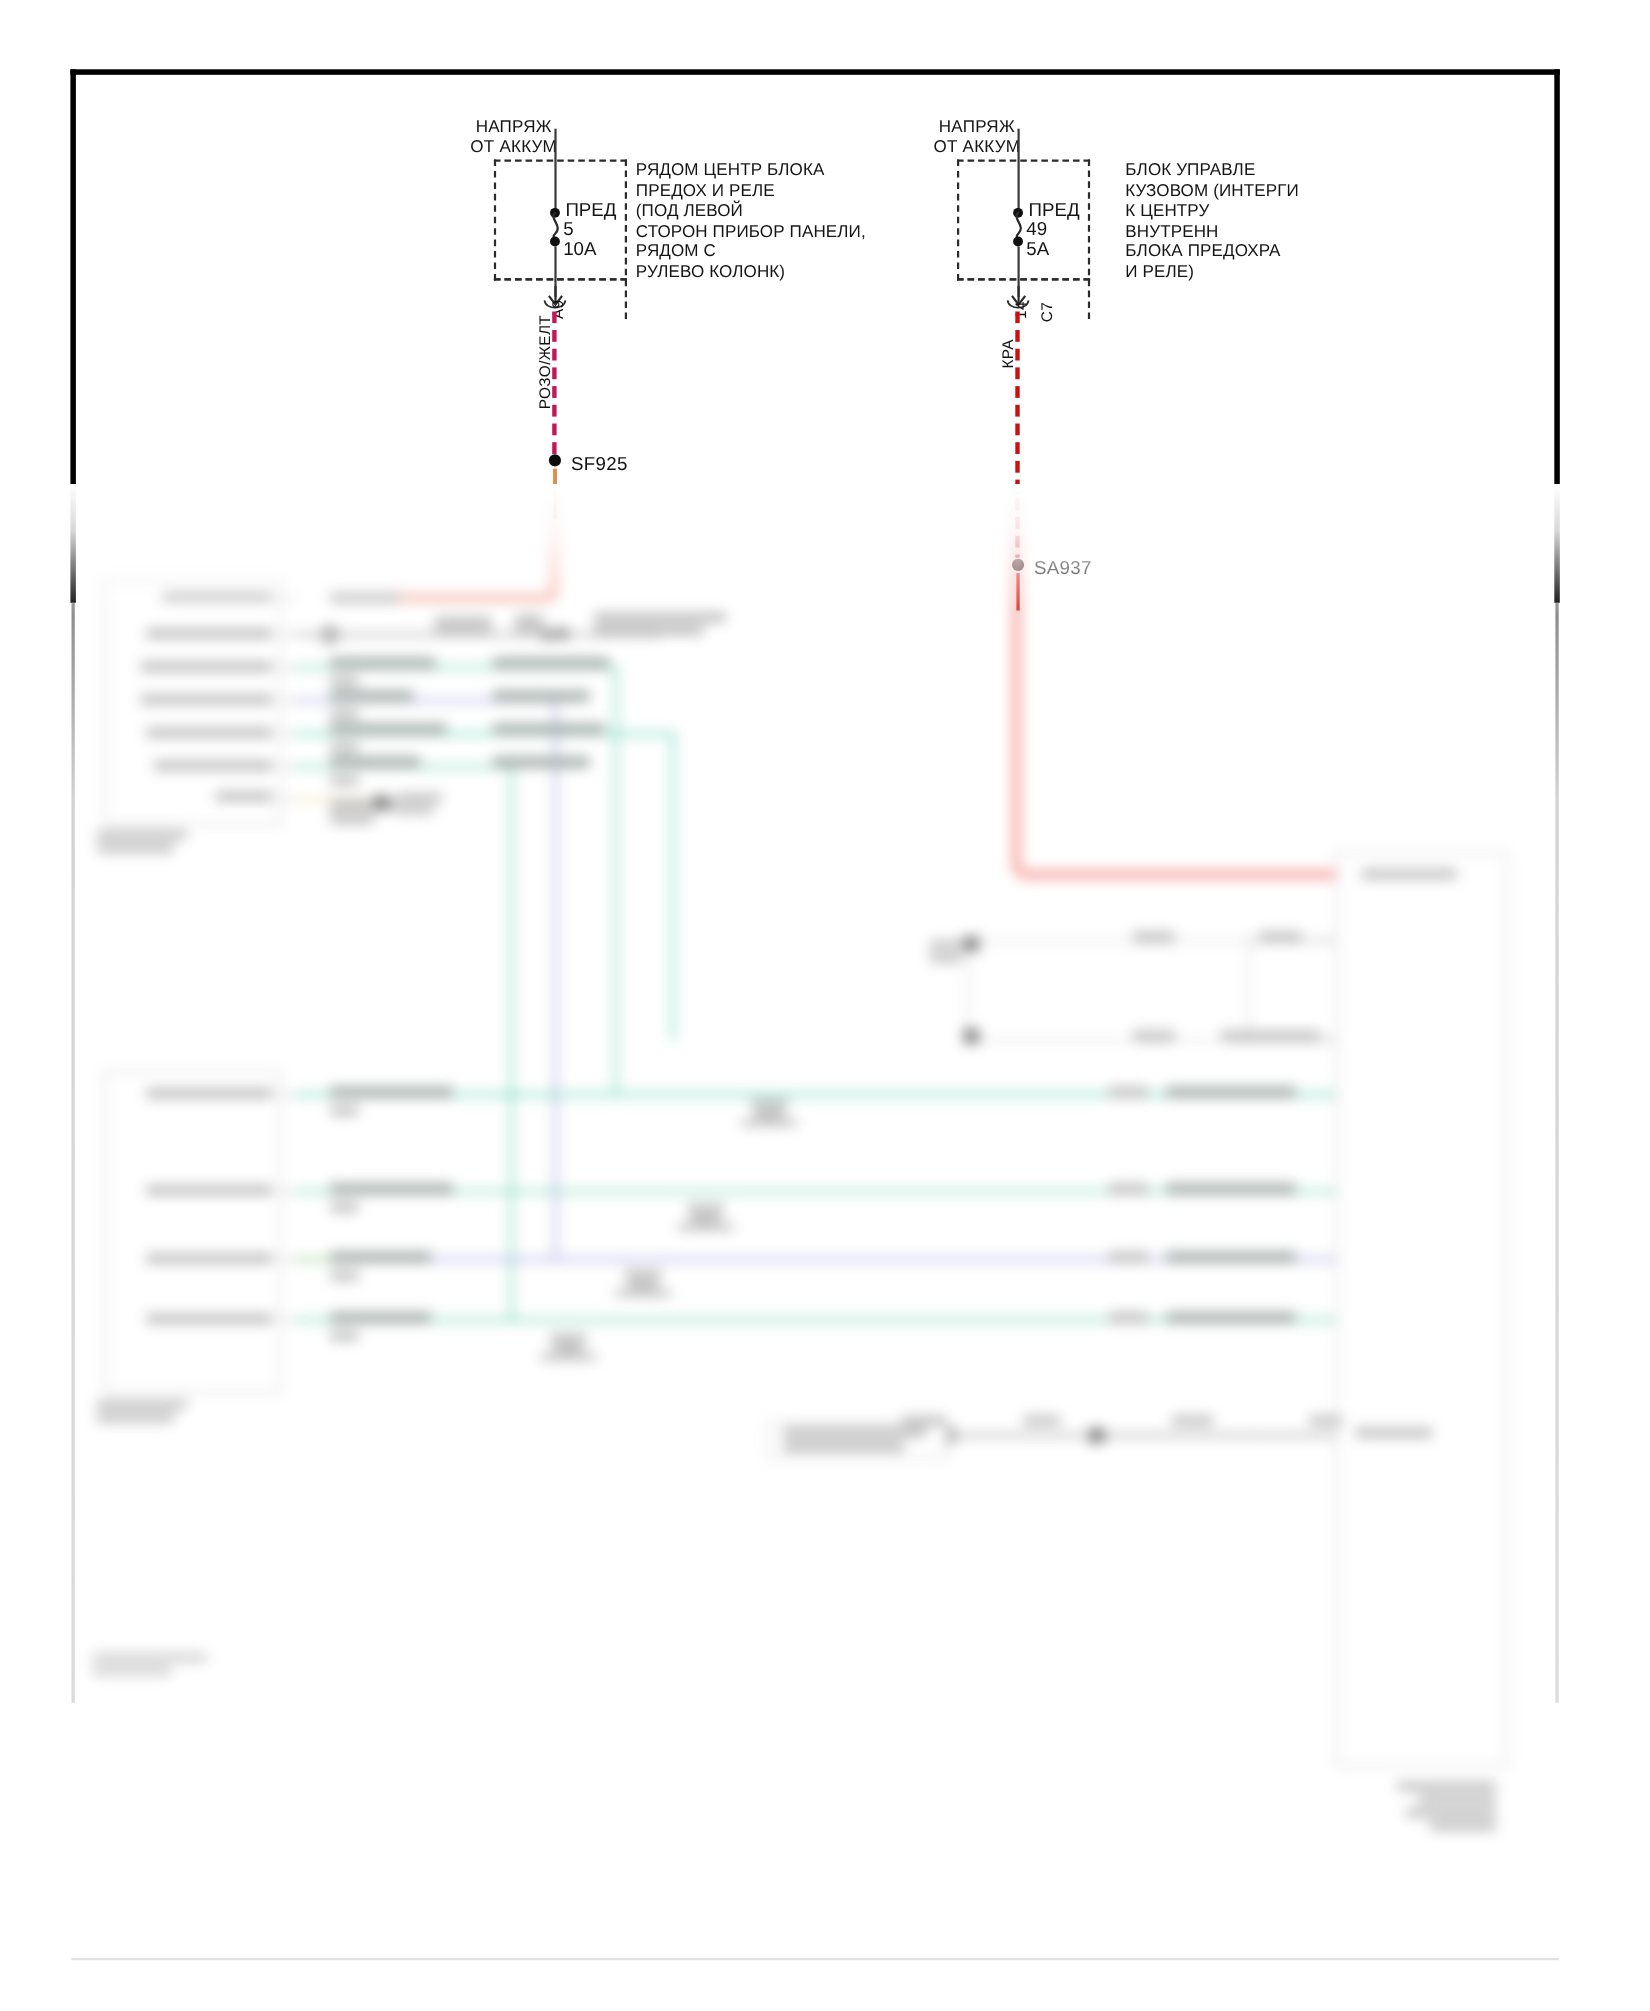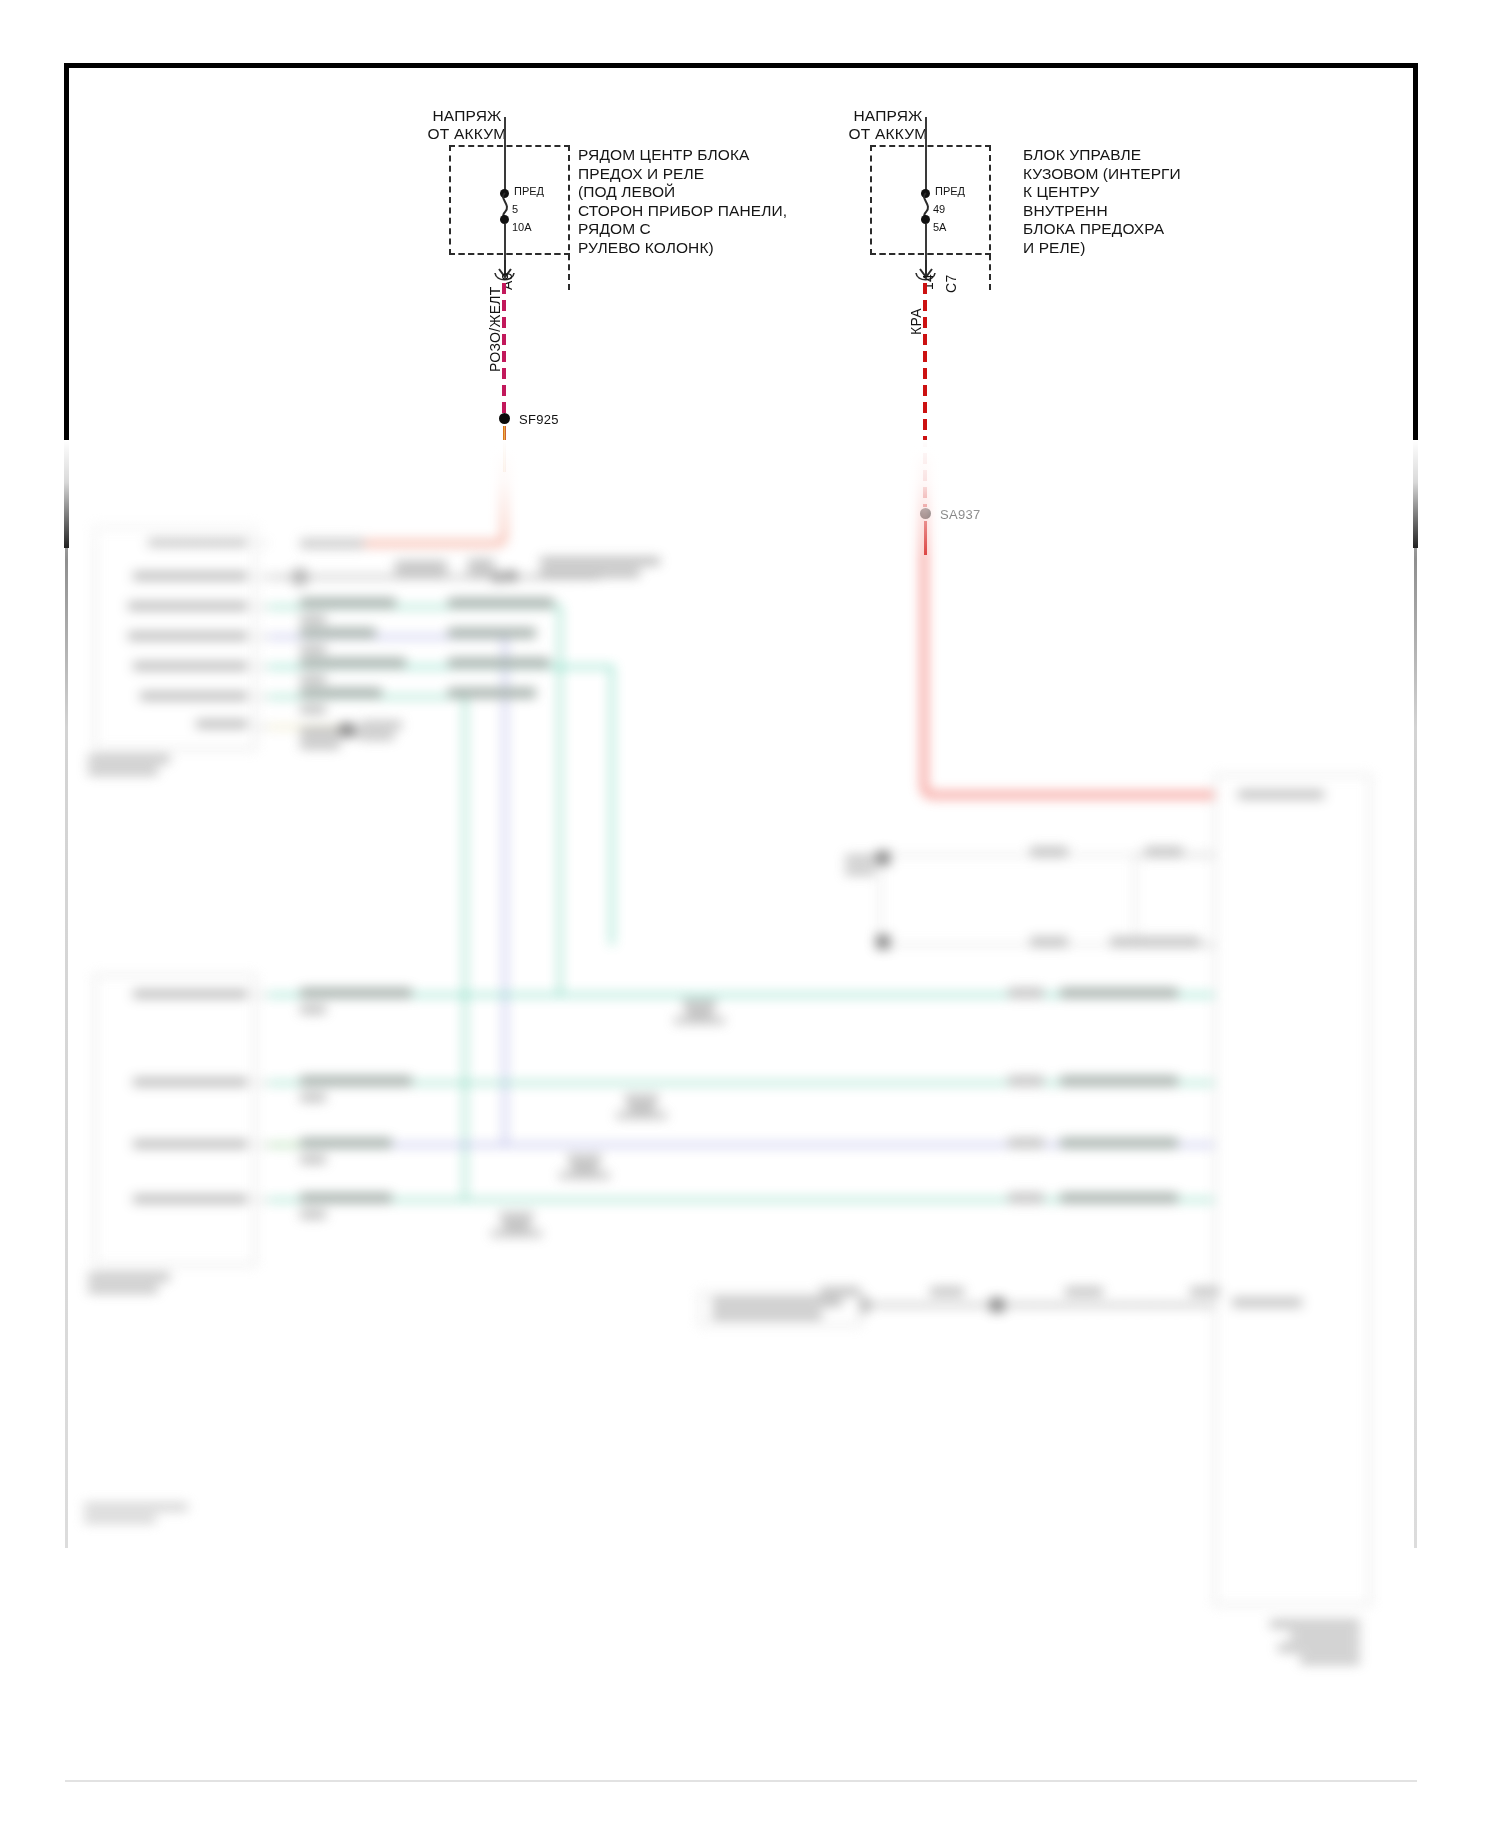--- a/index.html
+++ b/index.html
@@ -69,21 +69,21 @@
 
   .vline{position:absolute;background:#3a3a3a;width:2px;}
   .node-dot{
     position:absolute;width:9px;height:9px;border-radius:50%;
     background:#111;
   }
   .fuse-curve{position:absolute;}
   .arrow-head{position:absolute;}
 
   .fuse-text{
-    position:absolute;font-size:11px;line-height:18px;color:#151515;
+    position:absolute;font-size:17px;line-height:18px;color:#151515;
     white-space:pre-line;
   }
 
   
   .wire-vert-label{
     position:absolute;
     font-size:14px;
     color:#121212;
     transform-origin:0 0;
     transform:rotate(-90deg);
@@ -106,21 +106,21 @@
   .wire-solid-orange{
     width:3px;
     background:linear-gradient(to right,#d35400,#e8b04a,#c0392b);
   }
   .wire-solid-red{width:3px;background:#cc1111;}
 
   .splice-dot{
     position:absolute;width:11px;height:11px;border-radius:50%;background:#0b0b0b;
   }
   .splice-label{
-    position:absolute;font-size:13px;color:#121212;letter-spacing:.3px;
+    position:absolute;font-size:17px;color:#121212;letter-spacing:.3px;
   }
 
   
   #blur-layer{
     position:absolute;left:0;top:455px;width:1500px;height:1373px;
     filter:blur(6px);
     opacity:.72;
     pointer-events:none;
   }
   #blur-layer svg{display:block;}

